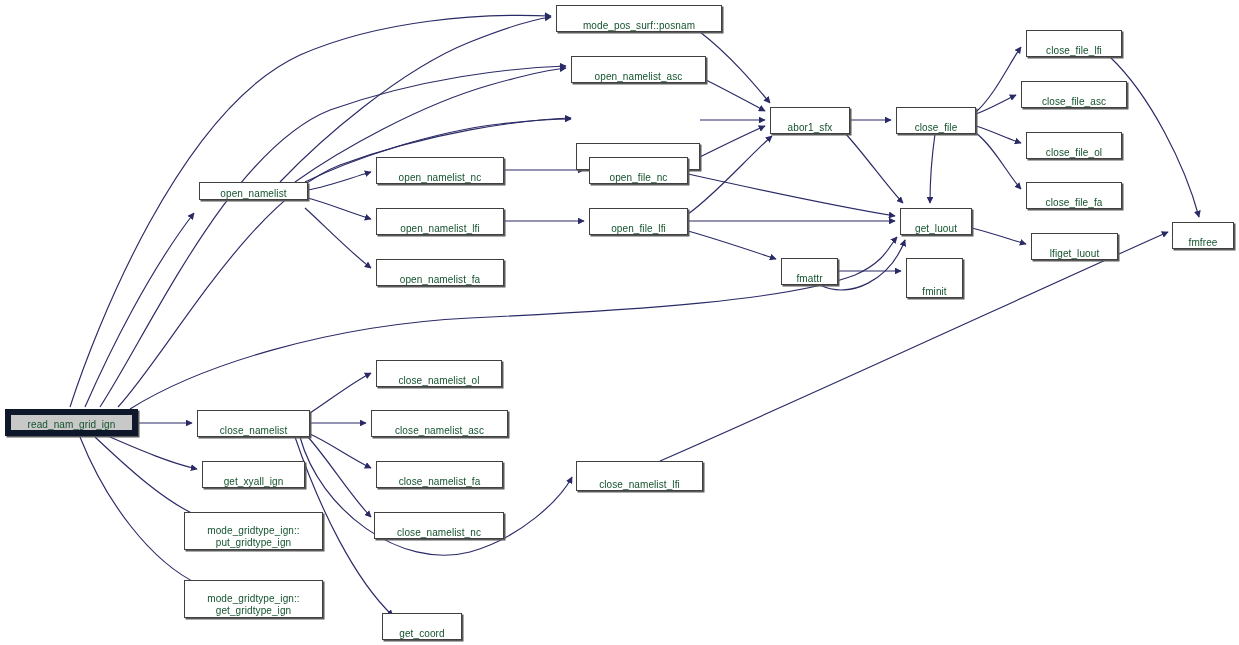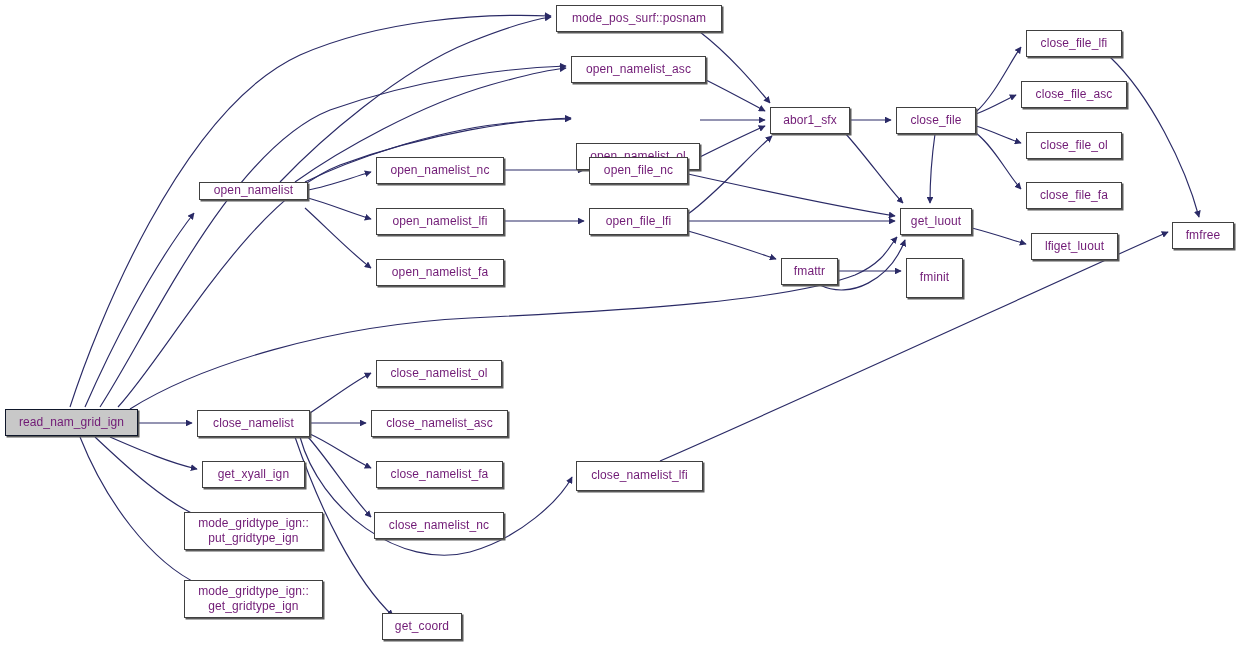--- a/index.html
+++ b/index.html
@@ -1,23 +1,23 @@
 <!DOCTYPE html>
 <html><head>
 <meta charset="utf-8">
 <style>
   html,body{margin:0;padding:0;background:#ffffff;}
   body{font-family:"Liberation Sans","DejaVu Sans",sans-serif;}
   #canvas{position:relative;width:1239px;height:645px;background:#ffffff;overflow:hidden;}
   #edges{position:absolute;left:0;top:0;width:1239px;height:645px;}
   .node{position:absolute;box-sizing:border-box;border:1px solid #000;background:#ffffff;
-        display:flex;align-items:center;justify-content:center;text-align:center;
-        font-size:12px;color:#701a75;line-height:1.12;white-space:pre;letter-spacing:0.1px;}
+        display:flex;align-items:flex-end;justify-content:center;text-align:center;
+        font-size:10px;color:#14532d;line-height:1.12;white-space:pre;letter-spacing:0.1px;}
   .node.shadow{border:1px solid #404040;box-shadow:1.5px 1.5px 0 0 #5a5a5a;}
-  .node.root{background:#c8c8c8;border:1px solid #0f172a;box-shadow:1.5px 1.5px 0 0 #5a5a5a;}
+  .node.root{background:#c8c8c8;border:6px solid #0f172a;box-shadow:1.5px 1.5px 0 0 #5a5a5a;}
   .node.two-line{line-height:1.22;}
 </style>
 </head>
 <body>
 
 <div id="canvas">
   <svg id="edges" viewBox="0 0 1239 645" xmlns="http://www.w3.org/2000/svg">
     <defs>
       <marker id="arrow" viewBox="0 0 10 10" refX="9" refY="5" markerWidth="6" markerHeight="6" orient="auto-start-reverse">
         <path d="M 0 0 L 10 5 L 0 10 z" fill="#2a2a66"></path>

